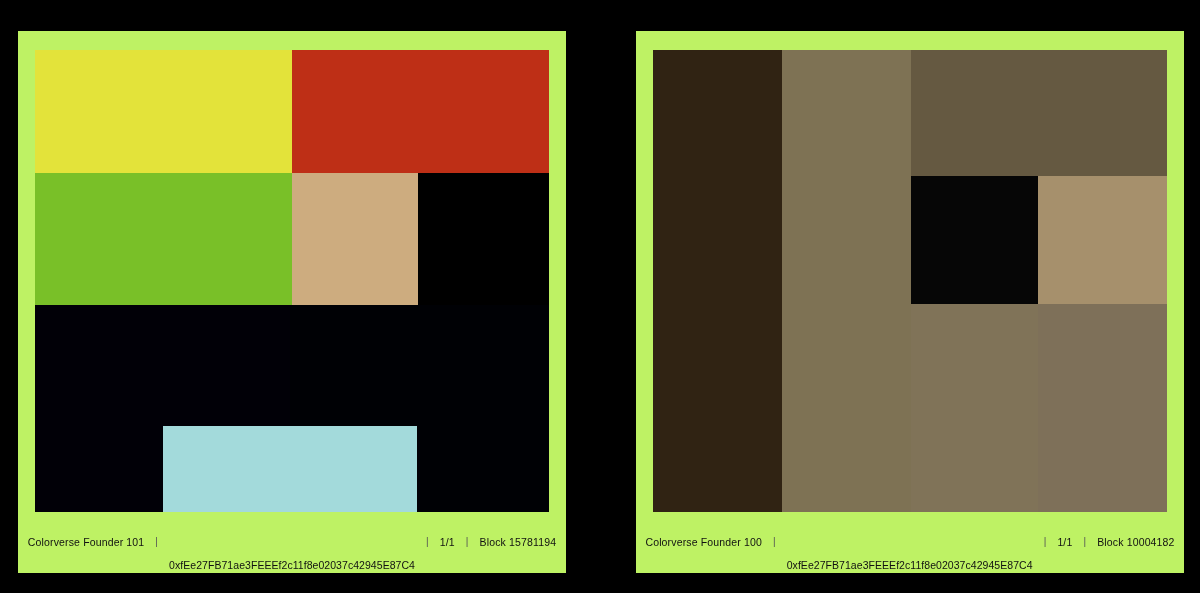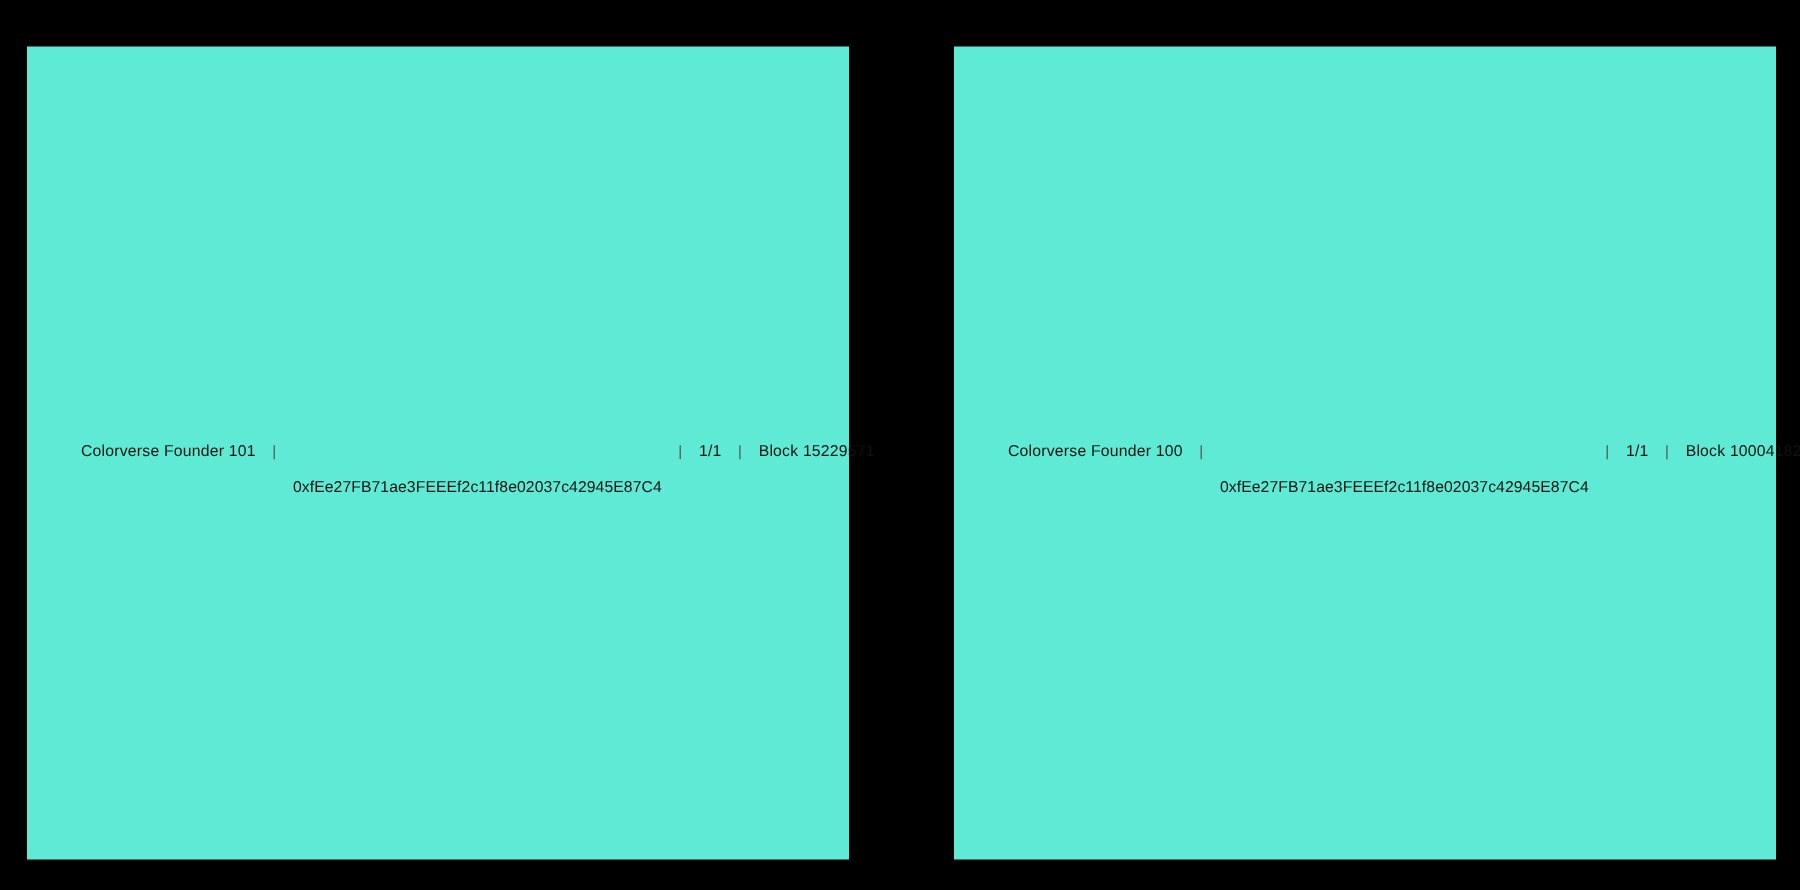--- a/index.html
+++ b/index.html
@@ -17,24 +17,24 @@
   .gallery {
     position: relative;
     width: 1200px;
     height: 593px;
     background: #000000;
   }
 
   
   .nft-card {
     position: absolute;
-    background: #5eead4;
+    background: #bef264;
     box-sizing: border-box;
     display: flex;
-    flex-direction: row;
+    flex-direction: column;
   }
   .nft-card.left  { left: 18px;  top: 31px; width: 548px; height: 542px; }
   .nft-card.right { left: 636px; top: 31px; width: 548px; height: 542px; }
 
   
   .artwork {
     position: relative;
     margin: 19px 17px 0 17px;
     width: 514px;
     height: 480px;
@@ -82,21 +82,21 @@
       <div class="block" style="left:383px;top:123px;width:131px;height:132px;background:#000000;"></div>
       <div class="block" style="left:128px;top:376px;width:254px;height:104px;background:#A3DADB;"></div>
     </div>
     <div class="caption">
       <span class="field">Colorverse Founder 101</span>
       <span class="sep">|</span>
       <span class="field hash">0xfEe27FB71ae3FEEEf2c11f8e02037c42945E87C4</span>
       <span class="sep">|</span>
       <span class="field">1/1</span>
       <span class="sep">|</span>
-      <span class="field">Block 15229571</span>
+      <span class="field">Block 15781194</span>
     </div>
   </div>
 
   <div class="nft-card right">
     <div class="artwork" style="background:#7E7254;">
       <div class="block" style="left:0px;top:0px;width:129px;height:480px;background:#302313;"></div>
       <div class="block" style="left:129px;top:0px;width:129px;height:480px;background:#7E7254;"></div>
       <div class="block" style="left:258px;top:0px;width:256px;height:126px;background:#655941;"></div>
       <div class="block" style="left:258px;top:254px;width:127px;height:226px;background:#807358;"></div>
       <div class="block" style="left:385px;top:254px;width:129px;height:226px;background:#7E7059;"></div>

